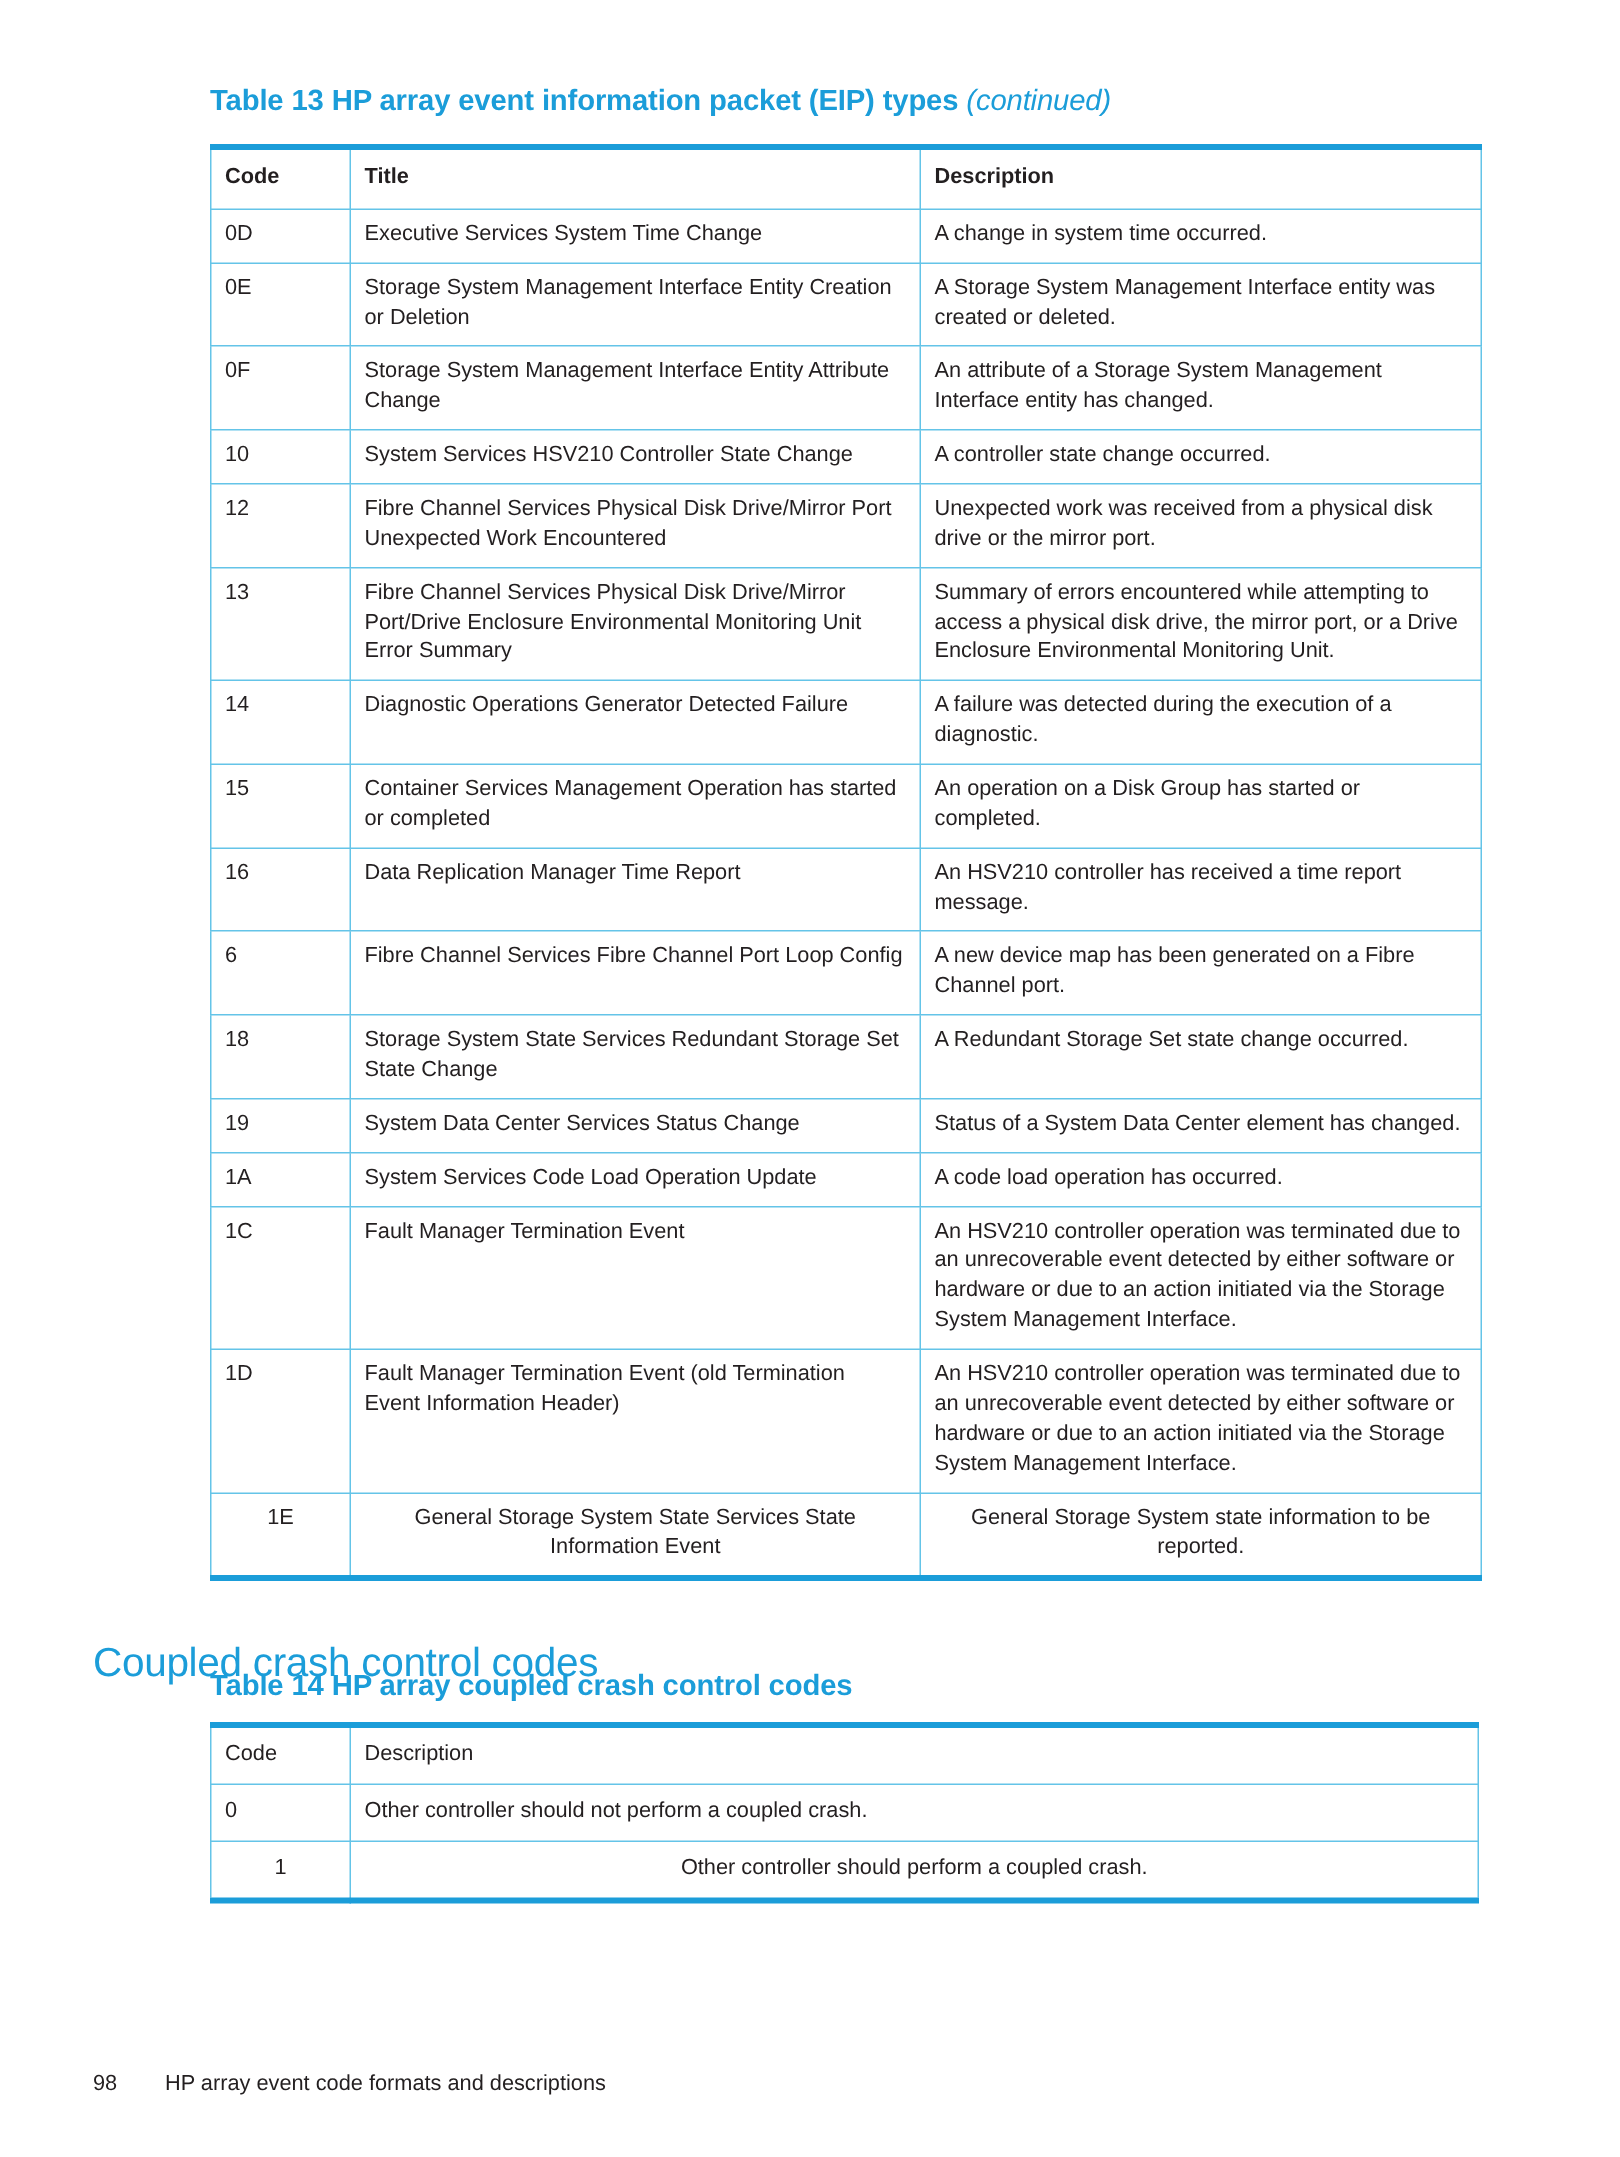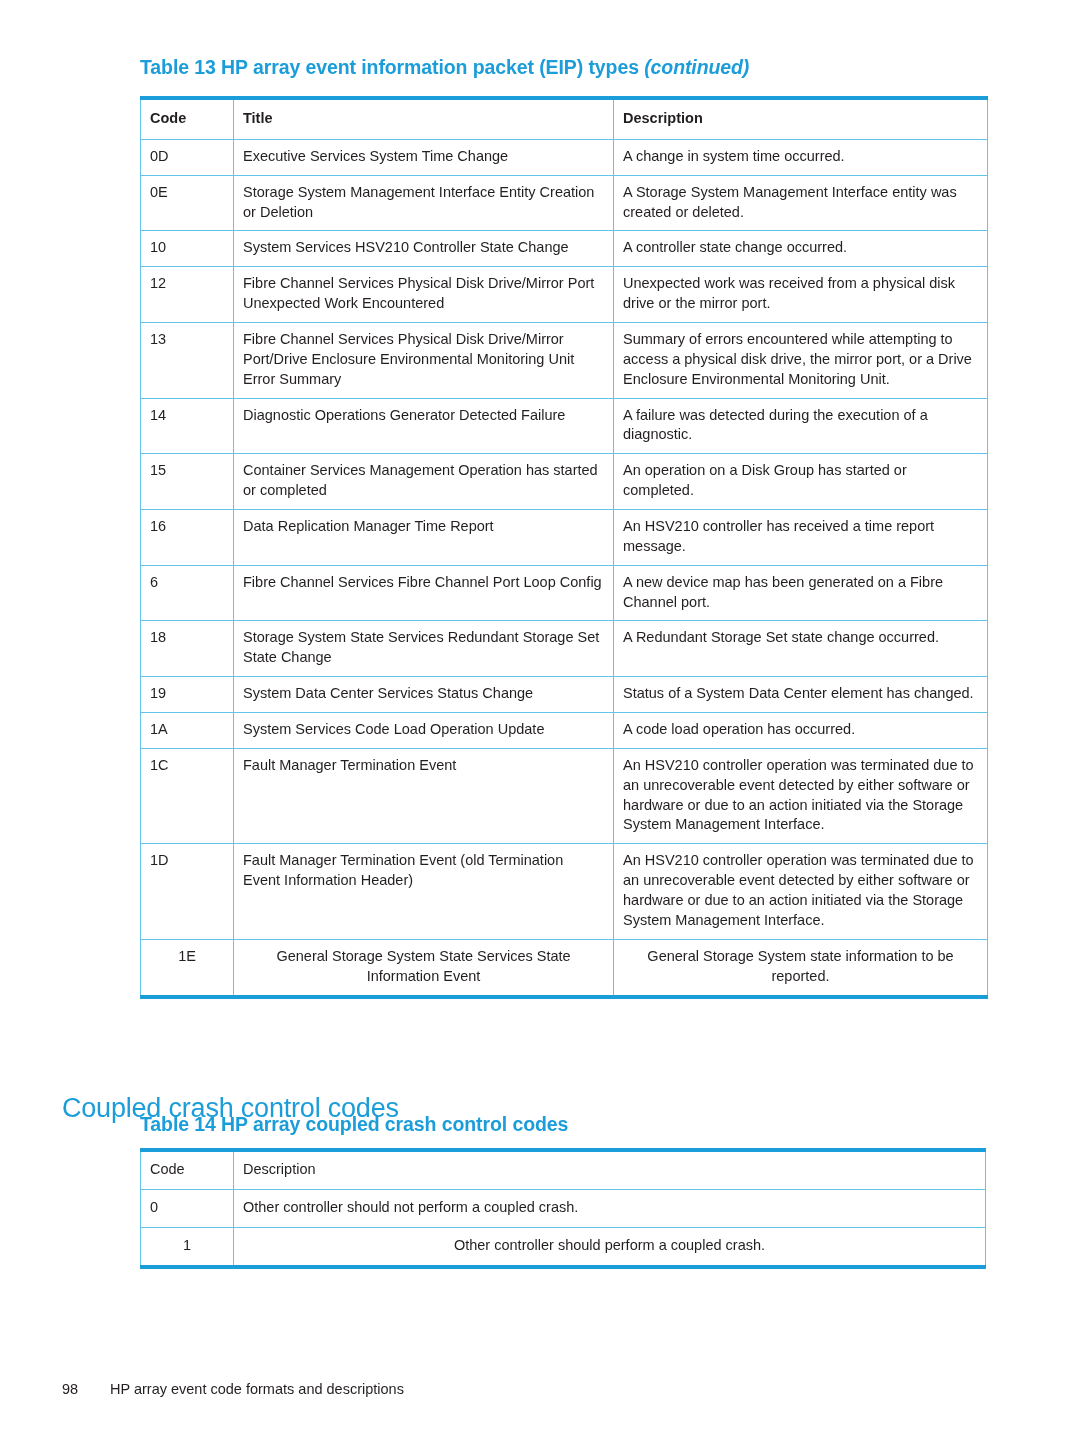--- a/index.html
+++ b/index.html
@@ -28,21 +28,21 @@
     position: absolute;
     left: 140px;
     top: 56px;
     font-size: 19.5px;
     font-weight: bold;
     color: #1b9dd9;
     letter-spacing: -0.1px;
     white-space: nowrap;
   }
   .table13-caption .cont {
-    font-weight: bold;
+    font-weight: normal;
     font-style: italic;
   }
 
   .doctable {
     position: absolute;
     border-collapse: collapse;
     table-layout: fixed;
     border-top: 4px solid #1b9dd9;
     border-bottom: 4px solid #1b9dd9;
     border-left: 1.5px solid #64c4e8;
@@ -154,20 +154,25 @@
         <td>0D</td>
         <td>Executive Services System Time Change</td>
         <td>A change in system time occurred.</td>
       </tr>
       <tr>
         <td>0E</td>
         <td>Storage System Management Interface Entity Creation or Deletion</td>
         <td>A Storage System Management Interface entity was created or deleted.</td>
       </tr>
       <tr>
+        <td>0F</td>
+        <td>Storage System Management Interface Entity Attribute Change</td>
+        <td>An attribute of a Storage System Management Interface entity has changed.</td>
+      </tr>
+      <tr>
         <td>10</td>
         <td>System Services HSV210 Controller State Change</td>
         <td>A controller state change occurred.</td>
       </tr>
       <tr>
         <td>12</td>
         <td>Fibre Channel Services Physical Disk Drive/Mirror Port Unexpected Work Encountered</td>
         <td>Unexpected work was received from a physical disk drive or the mirror port.</td>
       </tr>
       <tr>

